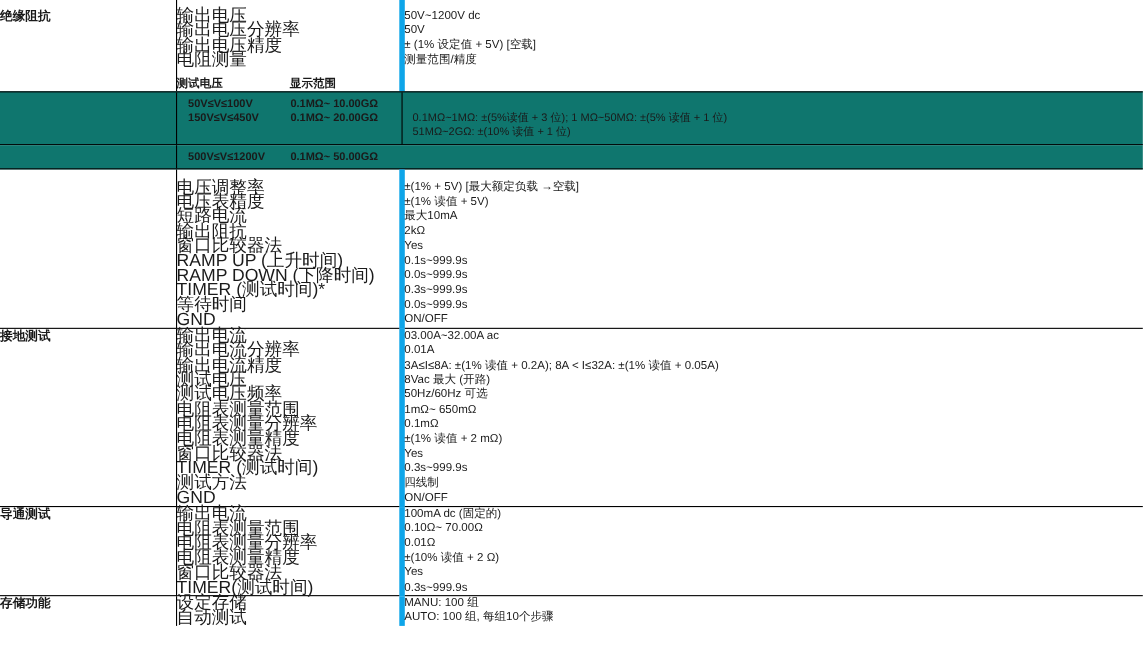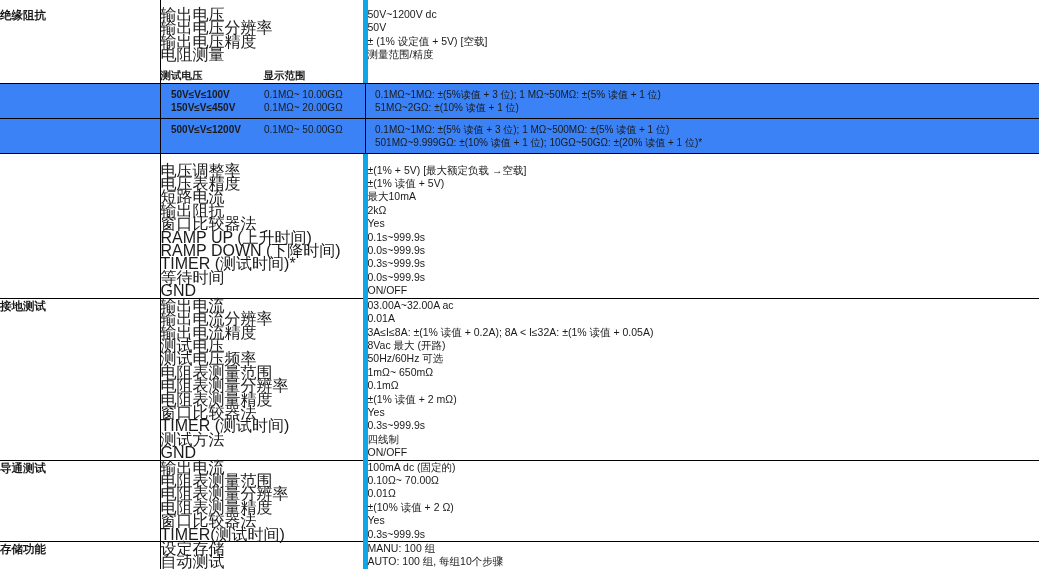--- a/index.html
+++ b/index.html
@@ -83,54 +83,54 @@
     font-size: 10.5px;
     font-weight: bold;
   }
   .subhead .sh2 {
     font-size: 10.5px;
     font-weight: bold;
   }
   .sub-band {
     border-top: 1px solid #000000;
     border-bottom: 1px solid #000000;
-    background: #3b82f6;
+    background: #0f766e;
   }
   .sub-band.second {
     border-top: none;
   }
   .band-left {
     width: 205px;
     padding-left: 10px;
     border-left: 1px solid #000000;
     box-sizing: border-box;
     padding-top: 4px;
     padding-bottom: 4px;
   }
   .band-right {
     width: 674px;
     padding-left: 9px;
     border-left: 1px solid #000000;
     box-sizing: border-box;
-    padding-top: 4px;
+    padding-top: 17px;
     padding-bottom: 4px;
   }
   .band-pair {
     display: flex;
   }
   .bp-range {
     width: 93px;
     font-size: 10px;
     font-weight: bold;
     line-height: 13px;
     white-space: nowrap;
   }
   .bp-disp {
     font-size: 10px;
-    font-weight: normal;
+    font-weight: bold;
     line-height: 13px;
     white-space: nowrap;
   }
   .band-v {
     font-size: 10px;
     line-height: 13px;
     white-space: nowrap;
   }
   .band-wrap {
     width: 1039px;
@@ -203,24 +203,20 @@
 
   <div class="band-wrap sub-band second">
     <div class="band-inner">
       <div class="band-cat-spacer"></div>
       <div class="band-left">
         <div class="band-pair">
           <div class="bp-range">500V≤V≤1200V</div>
           <div class="bp-disp">0.1MΩ~ 50.00GΩ</div>
         </div>
       </div>
-      <div class="band-right">
-        <div class="band-v">0.1MΩ~1MΩ: ±(5% 读值 + 3 位); 1 MΩ~500MΩ: ±(5% 读值 + 1 位)</div>
-        <div class="band-v">501MΩ~9.999GΩ: ±(10% 读值 + 1 位); 10GΩ~50GΩ: ±(20% 读值 + 1 位)*</div>
-      </div>
     </div>
   </div>
 
   <table class="spec">
     <colgroup>
       <col class="col-cat">
         <col class="col-param">
         <col class="col-val">
     </colgroup>
     <tbody>

